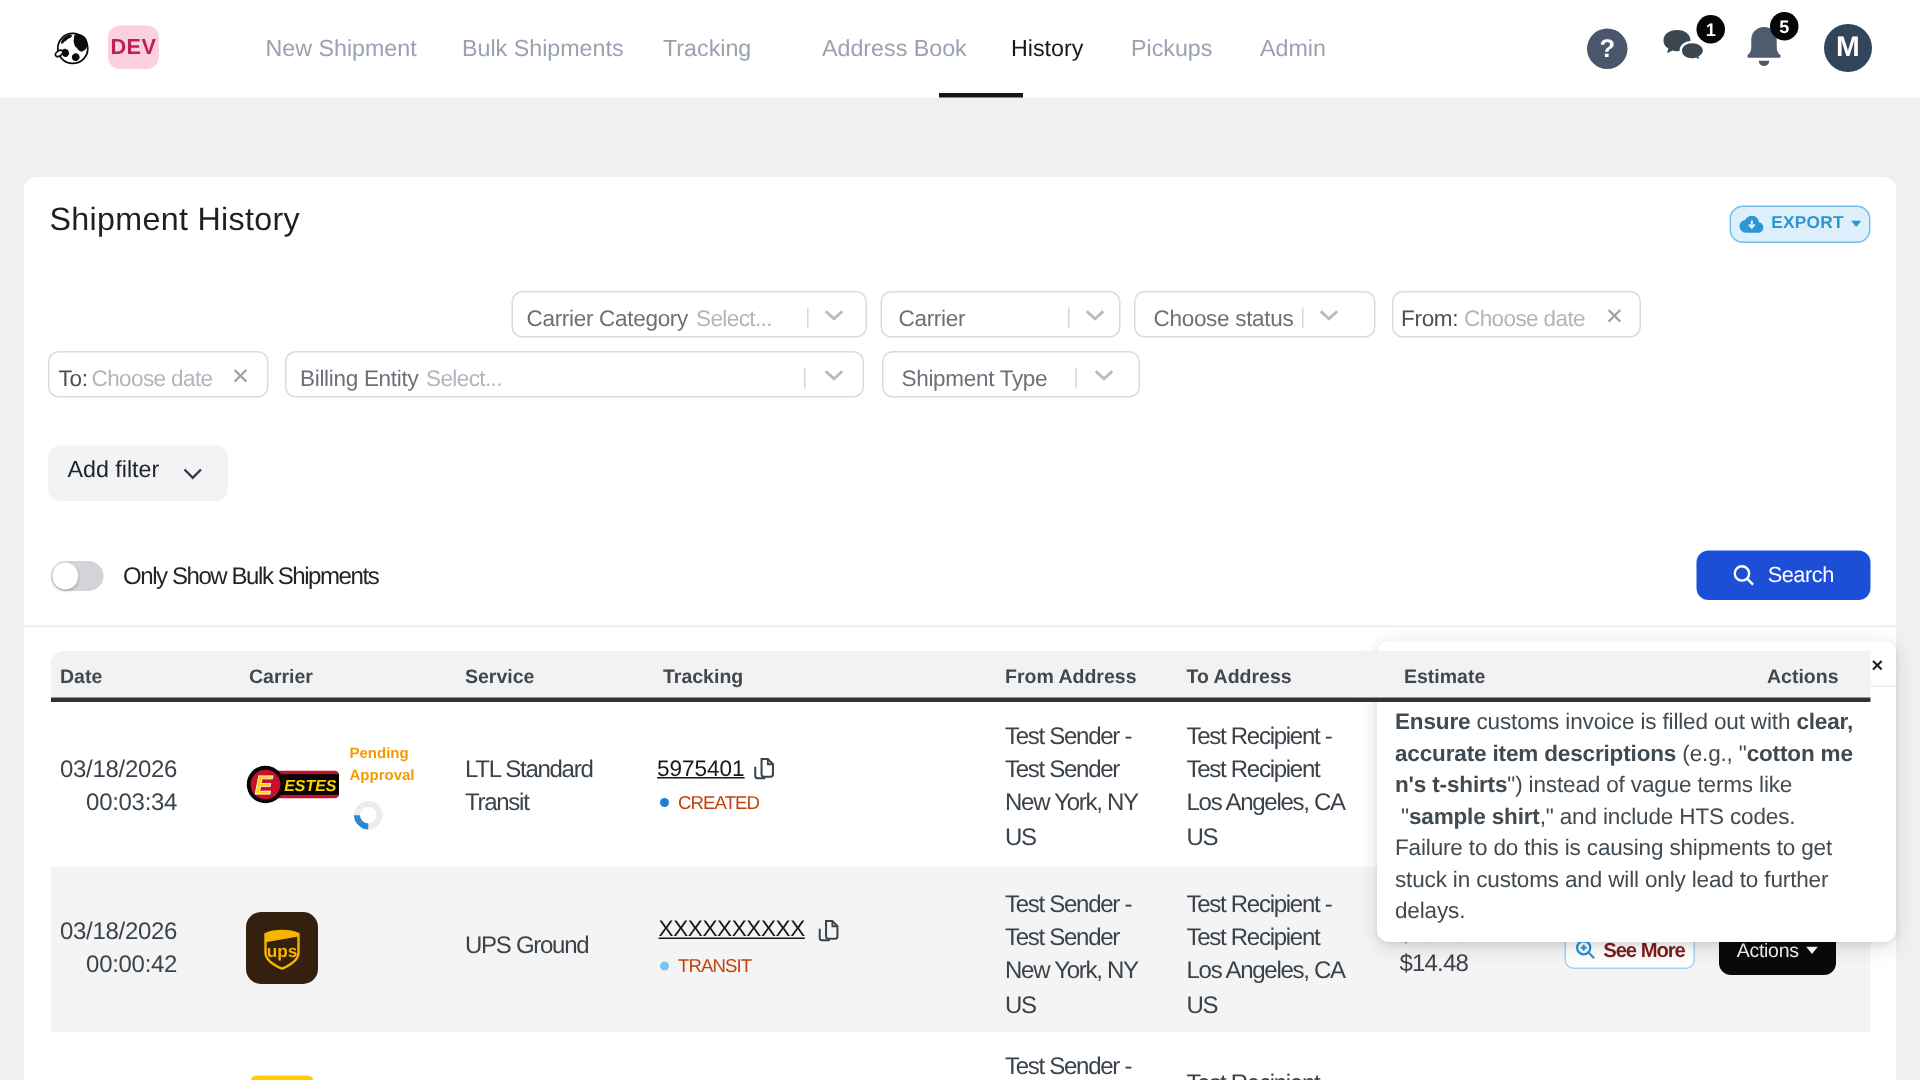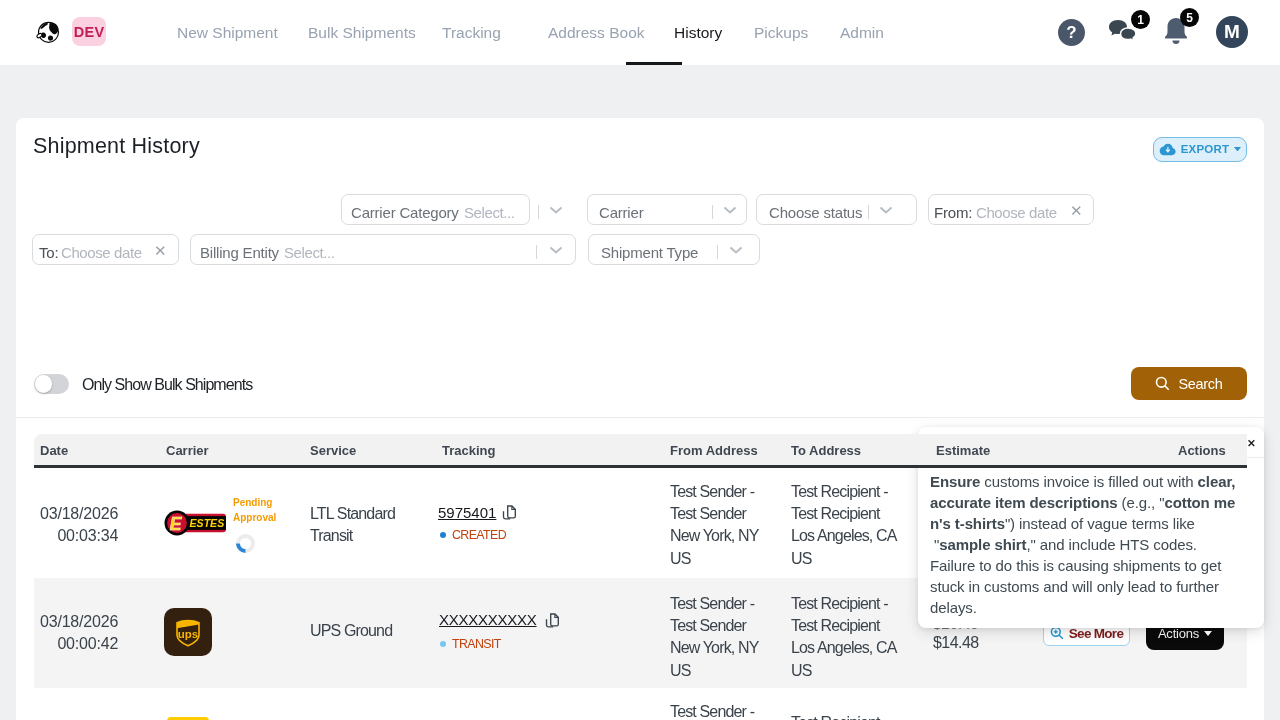--- a/index.html
+++ b/index.html
@@ -80,21 +80,21 @@
   <svg width="17" height="13" viewBox="0 0 17 13">
     <path d="M13.7 5.1 C13.4 2.7 11.4 0.8 8.9 0.8 C7 0.8 5.3 1.9 4.5 3.6 C2.3 3.9 0.7 5.7 0.7 7.9 C0.7 10.3 2.6 12.2 5 12.2 L13 12.2 C15 12.2 16.6 10.6 16.6 8.6 C16.6 6.8 15.3 5.3 13.7 5.1 Z" fill="#2b96cf"></path>
     <path d="M8.9 4 L8.9 8.2 M6.9 6.6 L8.9 8.8 L10.9 6.6" stroke="#dff0fb" stroke-width="1.3" fill="none"></path>
   </svg>
   <span>EXPORT</span>
   <svg width="7" height="4.5" viewBox="0 0 7 4.5">
         <path d="M0 0 L7 0 L3.5 4.5 Z" fill="#2b96cf"></path>
       </svg>
 </div>
 
-<div class="selbox" style="left:341px;top:194px;width:189px">
+<div class="selbox" style="left:341px;top:194px;width:237px">
   <span class="boxtext lbl" style="left:9px">Carrier Category</span>
   <span class="boxtext ph" style="left:122px">Select...</span>
   <div class="sep" style="left:196px"></div>
   <svg class="chev" style="left:207px" width="14" height="8" viewBox="0 0 14 8">
         <path d="M1.5 1.5 L7 6.5 L12.5 1.5" fill="none" stroke="#b6bcc2" stroke-width="2"></path>
       </svg>
 </div>
 <div class="selbox" style="left:587px;top:194px;width:160px">
   <span class="boxtext lbl" style="left:11px">Carrier</span>
   <div class="sep" style="left:124px"></div>
@@ -129,25 +129,31 @@
       </svg>
 </div>
 <div class="selbox" style="left:588px;top:234px;width:172px">
   <span class="boxtext lbl" style="left:12px">Shipment Type</span>
   <div class="sep" style="left:128px"></div>
   <svg class="chev" style="left:140px" width="14" height="8" viewBox="0 0 14 8">
         <path d="M1.5 1.5 L7 6.5 L12.5 1.5" fill="none" stroke="#b6bcc2" stroke-width="2"></path>
       </svg>
 </div>
 
+<div class="abs" style="left:32px;top:297px;width:120px;height:37px;background:#f1f3f5;border-radius:8px;">
+  <span class="abs" style="left:13px;top:8px;font-size:15.5px;color:#212529">Add filter</span>
+  <svg class="abs" style="left:90px;top:15px" width="13" height="8" viewBox="0 0 13 8">
+        <path d="M1 1 L6.5 6.5 L12 1" fill="none" stroke="#343a40" stroke-width="1.6"></path>
+      </svg>
+</div>
 
 <div class="abs" style="left:33.5px;top:374px;width:35px;height:20px;border-radius:10px;background:#d2d4d7"></div>
 <div class="abs" style="left:34.7px;top:375.3px;width:17.5px;height:17.5px;border-radius:50%;background:#fff;box-shadow:0 1px 2px rgba(0,0,0,.25)"></div>
 <span class="abs" style="left:82px;top:375.6px;font-size:16px;color:#212529;letter-spacing:-0.95px">Only Show Bulk Shipments</span>
-<div class="abs" style="left:1131px;top:367px;width:116px;height:33px;background:#a16207;border-radius:8px;display:flex;align-items:center;justify-content:center;gap:8px;color:#fff;font-size:14.5px;letter-spacing:-0.3px">
+<div class="abs" style="left:1131px;top:367px;width:116px;height:33px;background:#1d4ed8;border-radius:8px;display:flex;align-items:center;justify-content:center;gap:8px;color:#fff;font-size:14.5px;letter-spacing:-0.3px">
   <svg width="15" height="15" viewBox="0 0 15 15">
         <circle cx="6.3" cy="6.3" r="4.8" fill="none" stroke="#fff" stroke-width="1.6"></circle>
         <path d="M9.9 9.9 L13.7 13.7" stroke="#fff" stroke-width="1.6"></path>
       </svg>
   <span>Search</span>
 </div>
 <div class="abs" style="left:16px;top:417px;width:1248px;height:1px;background:#e9ecef"></div>
 
 <div class="abs" style="left:34px;top:578px;width:1213px;height:110px;background:#f4f4f5"></div>
 

